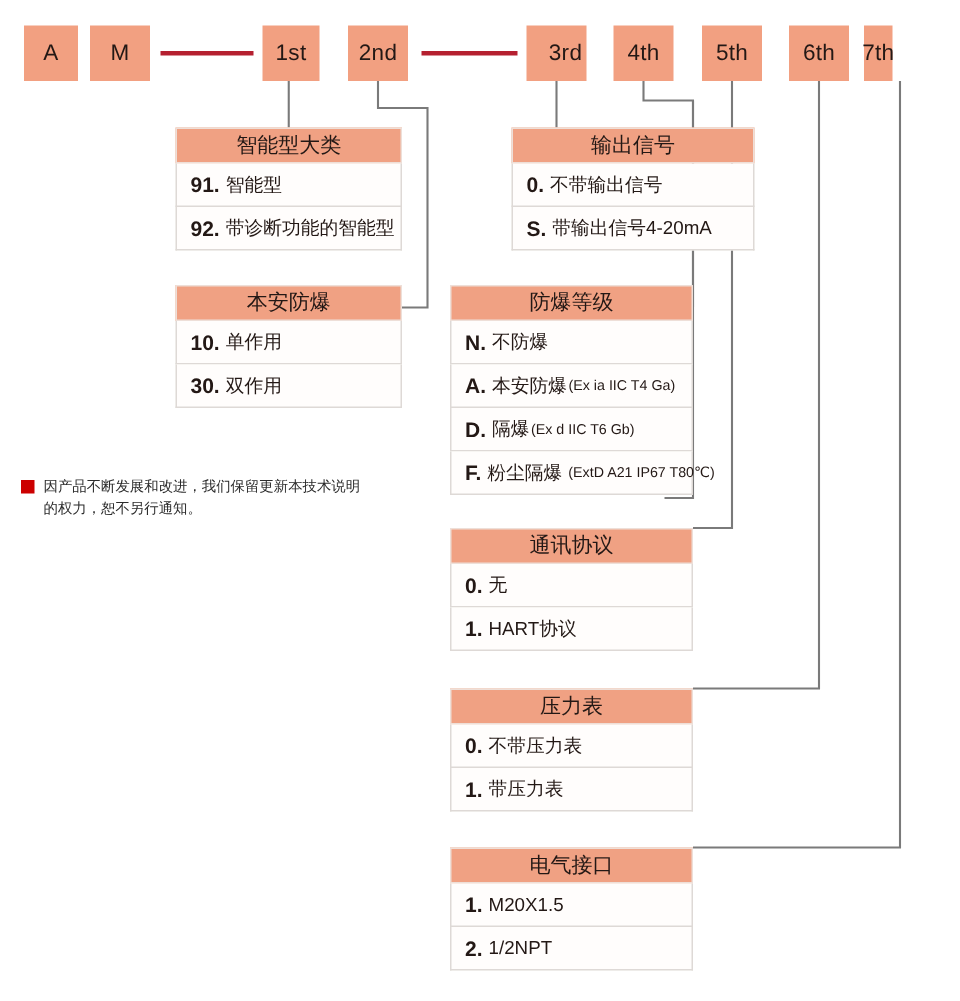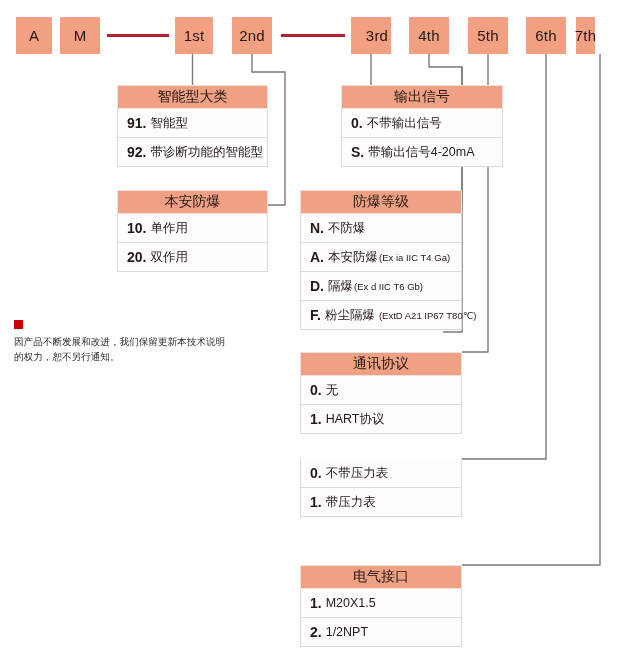--- a/index.html
+++ b/index.html
@@ -133,21 +133,21 @@
           <span class="v">带诊断功能的智能型</span>
         </div>
       </div>
       <div class="table" style="left: 117px; top: 190px; width: 151px;">
         <div class="t-head">本安防爆</div>
         <div class="t-row">
           <span class="k">10.</span>
           <span class="v">单作用</span>
         </div>
         <div class="t-row">
-          <span class="k">20.</span>
+          <span class="k">30.</span>
           <span class="v">双作用</span>
         </div>
       </div>
       <div class="table" style="left: 300px; top: 85px; width: 162px; margin-left: 41px;">
         <div class="t-head">输出信号</div>
         <div class="t-row">
           <span class="k">0.</span>
           <span class="v">不带输出信号</span>
         </div>
         <div class="t-row">
@@ -182,20 +182,21 @@
         <div class="t-row">
           <span class="k">0.</span>
           <span class="v">无</span>
         </div>
         <div class="t-row">
           <span class="k">1.</span>
           <span class="v">HART协议</span>
         </div>
       </div>
       <div class="table" style="left: 300px; top: 459px; width: 162px;">
+        <div class="t-head">压力表</div>
         <div class="t-row">
           <span class="k">0.</span>
           <span class="v">不带压力表</span>
         </div>
         <div class="t-row">
           <span class="k">1.</span>
           <span class="v">带压力表</span>
         </div>
       </div>
       <div class="table" style="left: 300px; top: 565px; width: 162px;">
@@ -204,21 +205,21 @@
           <span class="k">1.</span>
           <span class="v">M20X1.5</span>
         </div>
         <div class="t-row">
           <span class="k">2.</span>
           <span class="v">1/2NPT</span>
         </div>
       </div>
     </div>
 
-  <div class="footnote" style="left:14px; top:318px;flex-direction:column;">
+  <div class="footnote" style="left:14px; top:318px;">
     <div class="sq"></div>
     <div>
       <div>因产品不断发展和改进，我们保留更新本技术说明</div>
       <div>的权力，恕不另行通知。</div>
     </div>
   </div>
 
 </div>
 
 </body></html>

